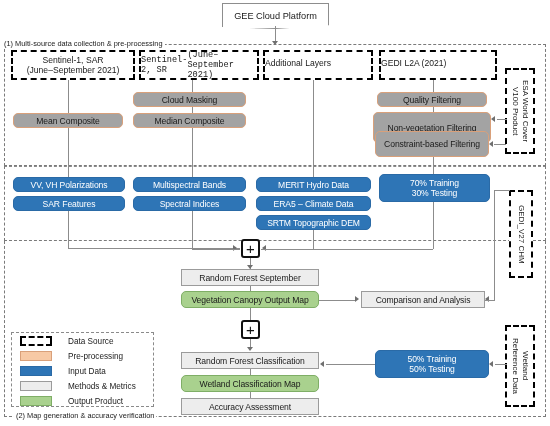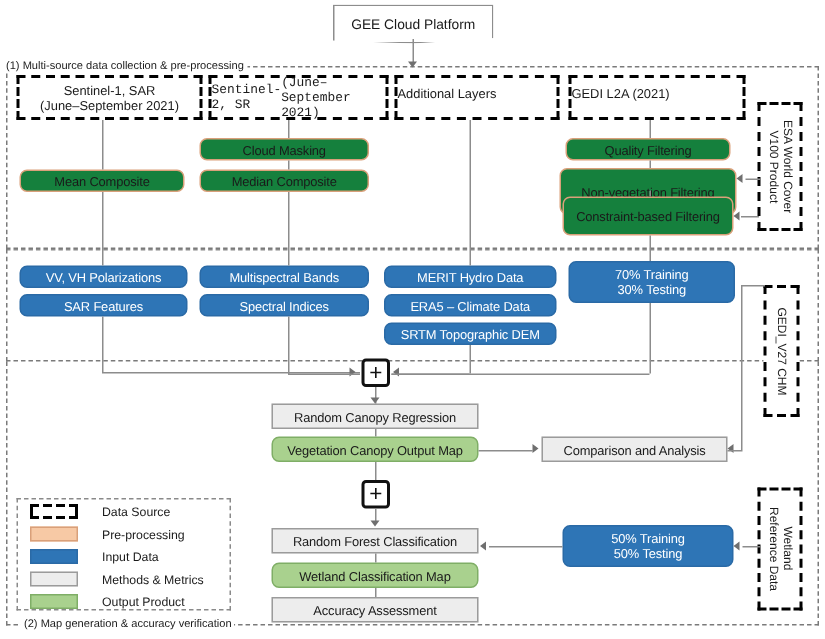--- a/index.html
+++ b/index.html
@@ -9,21 +9,21 @@
   .abs{position:absolute;box-sizing:border-box;}
 
   
   .node{
     display:flex;align-items:center;justify-content:center;text-align:center;
     font-size:8.6px;line-height:10px;letter-spacing:-0.1px;
     border:1px solid #9a9a9a;background:#fff;
   }
 
   
-  .t-pre  {background:#15803d;border:1px solid #d9a07a;border-radius:5px;}
+  .t-pre  {background:#a3a3a3;border:1px solid #d9a07a;border-radius:5px;}
   .t-input{background:#2E75B6;border:1px solid #2a6aa6;border-radius:5px;color:#fff;}
   .t-method{background:#EDEDED;border:1px solid #9b9b9b;}
   .t-output{background:#A9D18E;border:1px solid #7fae66;border-radius:5px;}
   .t-source{background:#fff;border:2px dashed #000;}
 
   
   .gee{
     border:1px solid #8d8d8d;background:#fff;font-size:9.2px;
     display:flex;align-items:center;justify-content:center;
     clip-path:polygon(0 0,100% 0,100% 86%,50% 100%,0 92%);
@@ -178,21 +178,21 @@
     <span style="white-space:pre-line;">70% Training
 30% Testing</span>
   </div>
 
   <div class="abs node t-input" style="left:375px;top:350px;width:114px;height:28px;">
     <span style="white-space:pre-line;">50% Training
 50% Testing</span>
   </div>
 
   <div class="abs node t-method" style="left:181px;top:269px;width:138px;height:17px;">
-    <span>Random Canopy Regression</span>
+    <span>Random Forest September</span>
   </div>
 
   <div class="abs node t-output" style="left:181px;top:291px;width:138px;height:17px;">
     <span>Vegetation Canopy Output Map</span>
   </div>
 
   <div class="abs node t-method" style="left:361px;top:291px;width:124px;height:17px;">
     <span>Comparison and Analysis</span>
   </div>
 

